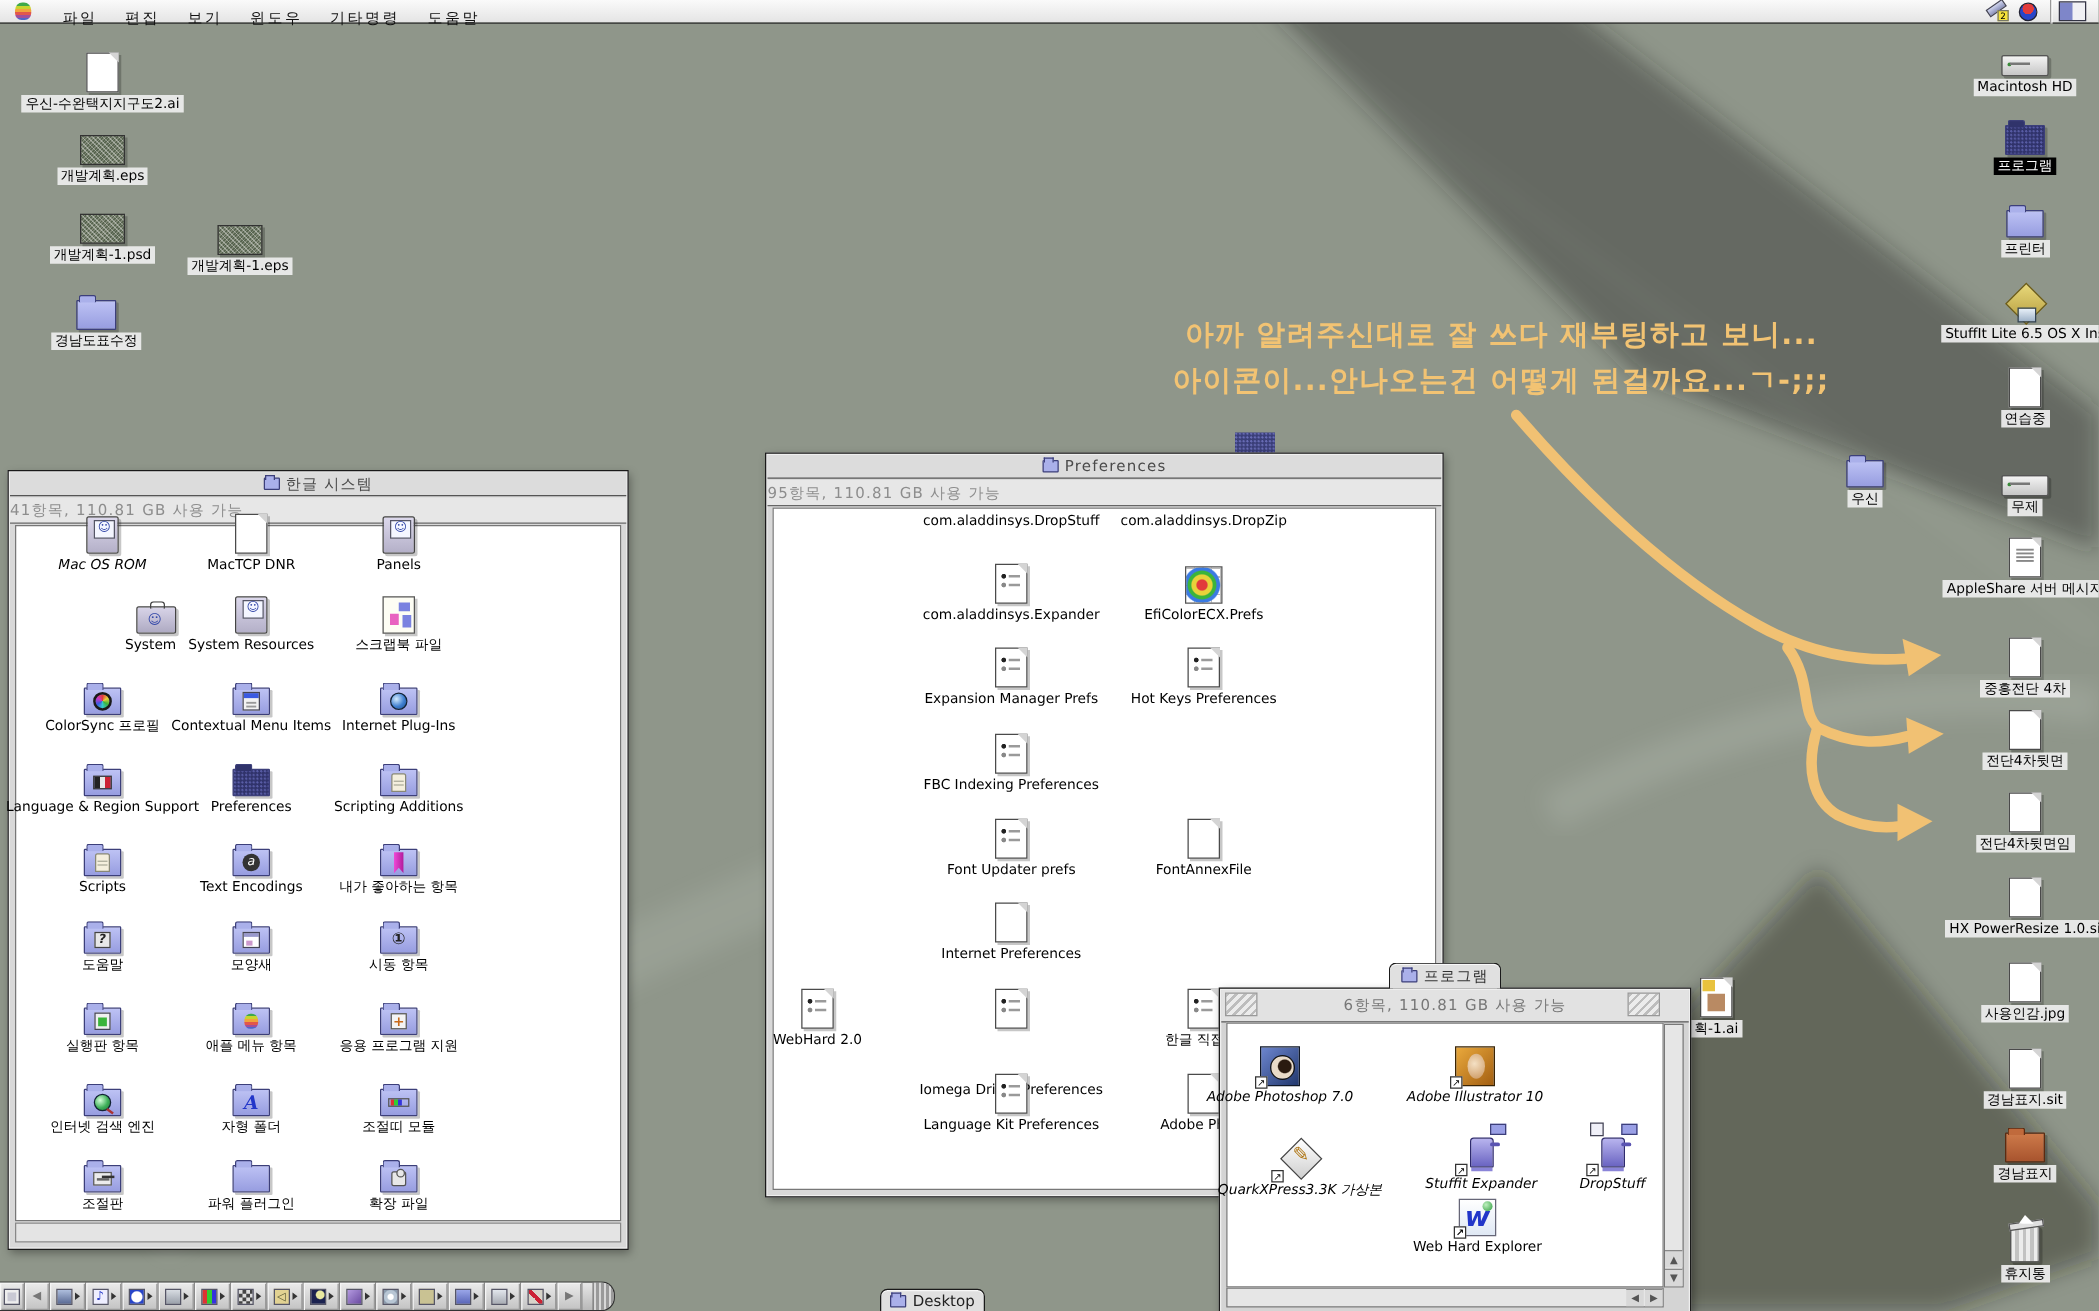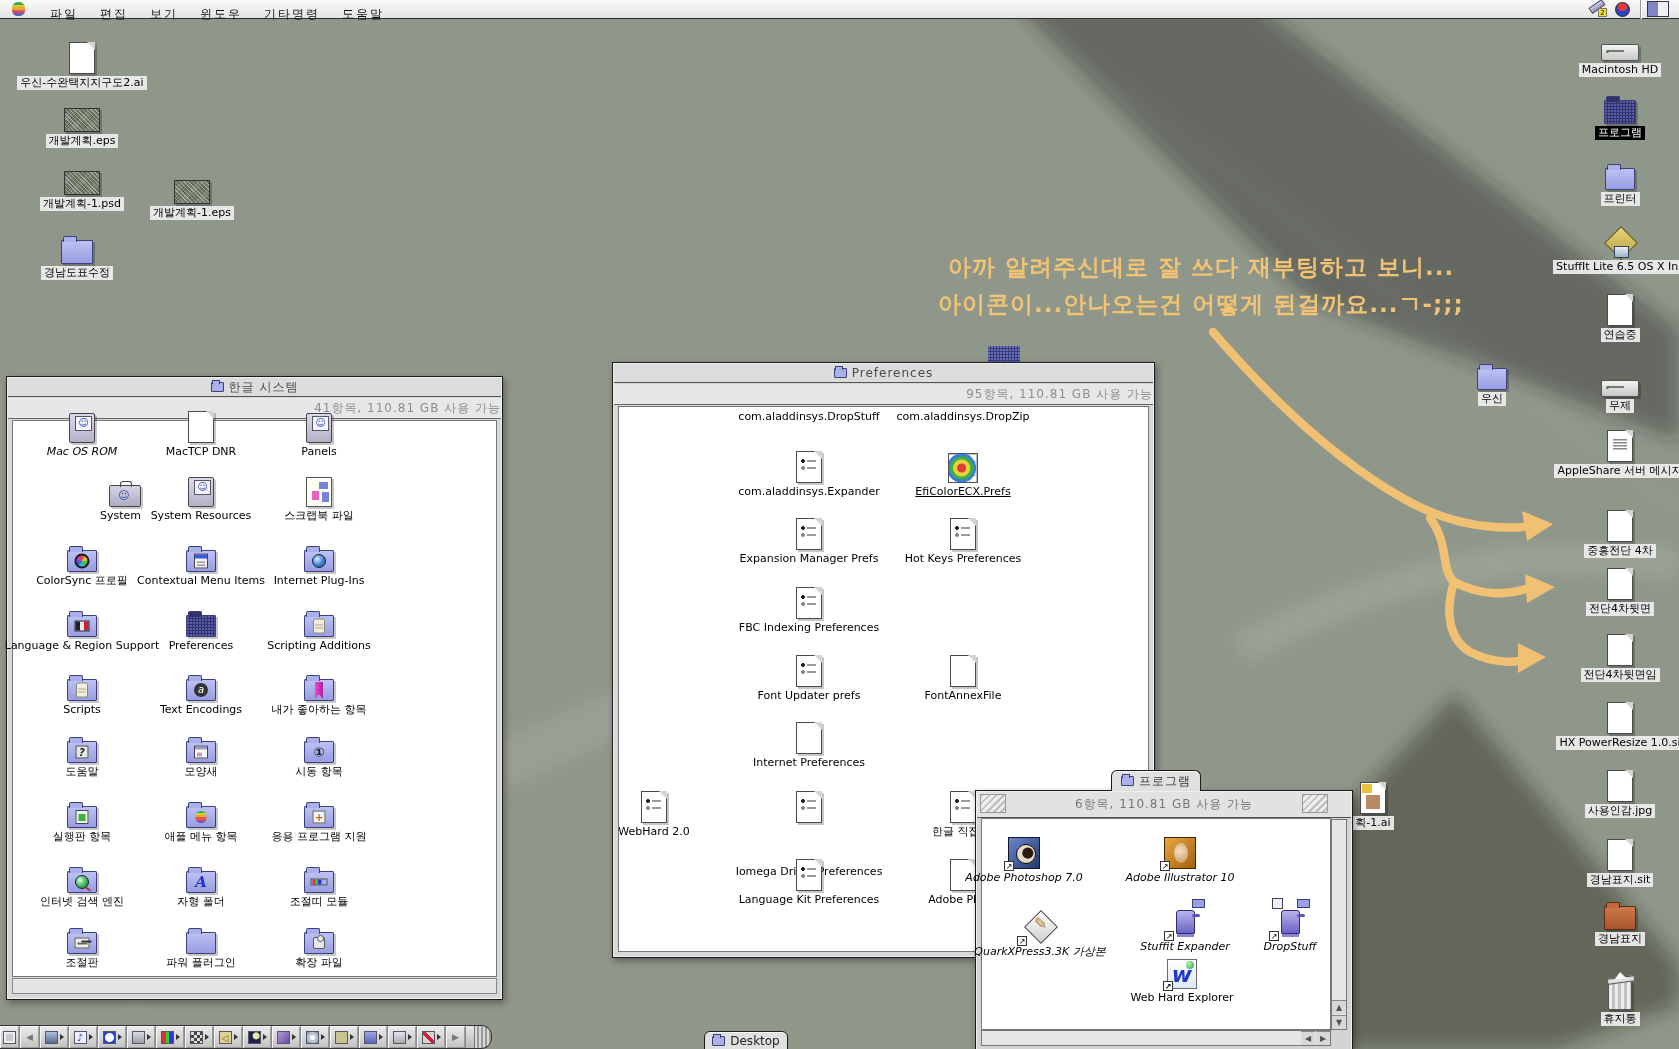--- a/index.html
+++ b/index.html
@@ -29,21 +29,21 @@
   .mb-finder { width:22px; height:16px; margin-right:10px; border:1px solid #334;
     background:linear-gradient(90deg,#7e86c9 0 48%,#f0f0f4 52%); }
 
   
   .win { position:absolute; background:#d8d8d8; border:1px solid #1a1a1a;
     box-shadow:inset 0 0 0 1px #efefef, 2px 3px 7px rgba(0,0,0,.35); }
   .titlebar { position:absolute; left:1px; right:1px; top:1px; height:19px; background:#dcdcdc;
     border-bottom:1px solid #555; display:flex; align-items:center; justify-content:center; gap:5px;
     font-size:12px; color:#4a4a4a; letter-spacing:1px; }
   .statusbar { position:absolute; left:1px; right:1px; top:21px; height:21px; background:#e7e7e7;
-    border-bottom:1px solid #666; text-align:right; font-size:12px; line-height:20px; color:#8d8d8d; letter-spacing:1px; }
+    border-bottom:1px solid #666; text-align:left; font-size:12px; line-height:20px; color:#8d8d8d; letter-spacing:1px; }
   .wcontent { position:absolute; left:5px; right:5px; top:43px; bottom:5px; background:#fff; border:1px solid #777; }
   .mini-folder { width:13px; height:10px; background:#aab0ea; border:1px solid #3c3f7a; border-radius:1px; position:relative; }
   .mini-folder::before { content:""; position:absolute; left:0; top:-3px; width:6px; height:3px; background:#aab0ea; border:1px solid #3c3f7a; border-bottom:none; }
 
   
   .fitem { position:absolute; display:flex; flex-direction:column; align-items:center; }
   .fitem .icnbox { height:34px; display:flex; align-items:flex-end; justify-content:center; }
   .flabel { margin-top:2px; font-size:11px; color:#000; white-space:nowrap; line-height:13px; }
   .flabel.it { font-style:italic; }
   .ditem { position:absolute; display:flex; flex-direction:column; align-items:center; z-index:1; }
@@ -606,21 +606,21 @@
   <div class="fitem" style="left:275px; top:45px; width:150px;">
       <span class="flabel">com.aladdinsys.DropZip</span>
     </div>
 
   <div class="fitem" style="left:121px; top:86px; width:150px;">
       <span class="icnbox">
         <span class="icn icn-doc prefs"></span>
       </span>
       <span class="flabel">com.aladdinsys.Expander</span>
     </div>
-  <div class="fitem" style="left:275px; top:86px; width:150px;text-decoration:underline;">
+  <div class="fitem" style="left:275px; top:86px; width:150px;">
       <span class="icnbox">
         <span class="icn icn-efi"></span>
       </span>
       <span class="flabel">EfiColorECX.Prefs</span>
     </div>
 
   <div class="fitem" style="left:121px; top:153px; width:150px;">
       <span class="icnbox">
         <span class="icn icn-doc prefs"></span>
       </span>

